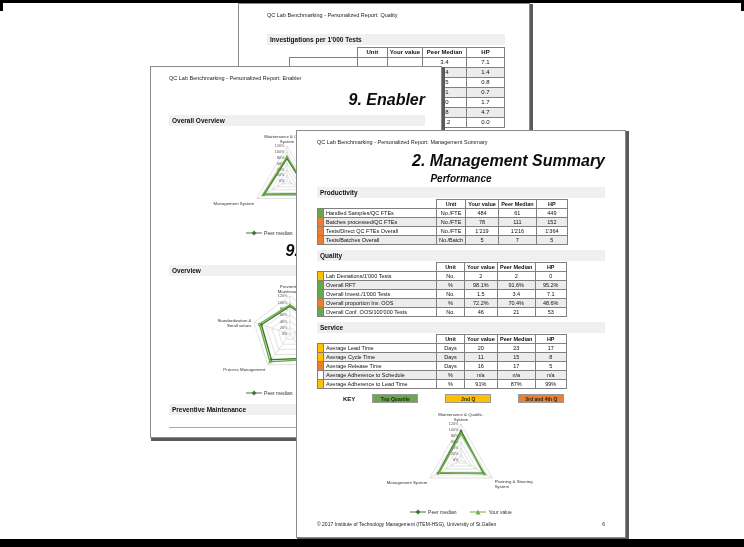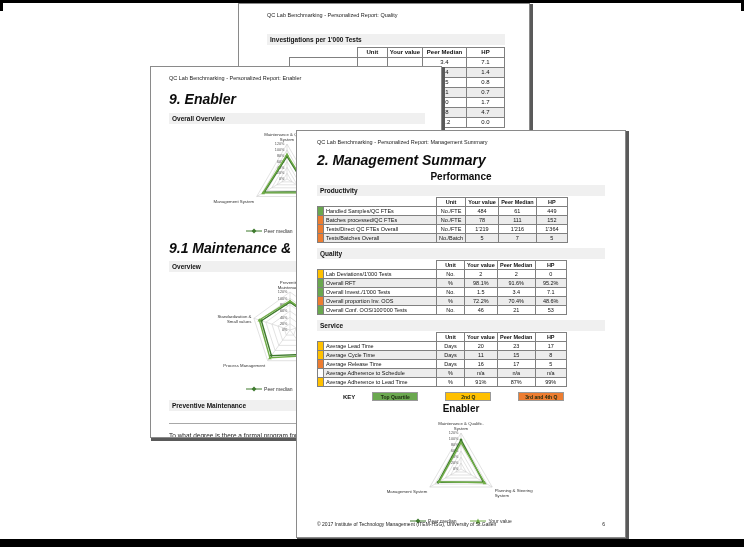--- a/index.html
+++ b/index.html
@@ -11,22 +11,22 @@
   .corner-r{position:absolute;top:0;right:0;width:3px;height:11px;background:#000;z-index:30;}
 
   .page{position:absolute;background:#fff;border:1px solid #8a8a8a;box-sizing:border-box;
         box-shadow:2px 2px 0 1px #5a5a5a;overflow:hidden;}
   .page-quality{left:238px;top:3px;width:292px;height:246px;z-index:1;padding:8px 24px 0 28px;}
   .page-enabler{left:150px;top:66px;width:292px;height:372px;z-index:2;padding:8px 16px 0 18px;}
   .page-summary{left:296px;top:130px;width:330px;height:408px;z-index:3;padding:8px 20px 0 20px;}
 
   .pheader{font-size:5.5px;color:#222;}
   .secbar{background:#f0f0f0;font-weight:bold;font-size:6.5px;color:#111;padding:2px 3px;line-height:7px;}
-  .big-title{font-size:14px;font-weight:bold;font-style:italic;text-align:left;color:#0d0d0d;}
-  .mid-title{font-size:10px;font-weight:bold;text-align:center;color:#0d0d0d;}
+  .big-title{font-size:16px;font-weight:bold;font-style:italic;text-align:right;color:#0d0d0d;}
+  .mid-title{font-size:10px;font-weight:bold;font-style:italic;text-align:center;color:#0d0d0d;}
 
   table.tbl{border-collapse:collapse;font-size:5.5px;color:#111;table-layout:fixed;}
   .tbl th,.tbl td{border:1px solid #808080;padding:0 2px;height:8px;line-height:8px;overflow:hidden;white-space:nowrap;}
   .tbl th{font-weight:bold;text-align:center;background:#fff;}
   .tbl td.noborder{border:none;background:transparent;}
   .tbl td.c{text-align:center;}
   .tbl td.colorcell{padding:0;}
   .tbl tbody tr:nth-child(even) td:not(.colorcell){background:#ececec;}
   table.back{font-size:6px;margin-left:22px;margin-top:2px;}
   .back th,.back td{height:9px;line-height:9px;}
@@ -432,21 +432,20 @@
 
     <div class="key-row">
       <span class="key-label">KEY</span>
       <span style="display:flex;gap:27px;" id="key-items">
           <span class="key-item" style="background: rgb(106, 168, 79);">Top Quartile</span>
           <span class="key-item" style="background: rgb(255, 192, 0);">2nd Q</span>
           <span class="key-item" style="background: rgb(237, 125, 49);">3rd and 4th Q</span>
         </span>
     </div>
 
-    <div class="mid-title" style="margin-top:2px;">Enabler</div>
     <div class="chart-wrap">
       <svg id="enabler-radar" width="250" height="100" viewBox="0 0 250 100">
           <polygon points="125.0,49.0 130.2,58.0 119.8,58.0" fill="none" stroke="#cfcfcf" stroke-width="0.6"></polygon>
           <polygon points="125.0,43.0 135.4,61.0 114.6,61.0" fill="none" stroke="#cfcfcf" stroke-width="0.6"></polygon>
           <polygon points="125.0,37.0 140.6,64.0 109.4,64.0" fill="none" stroke="#cfcfcf" stroke-width="0.6"></polygon>
           <polygon points="125.0,31.0 145.8,67.0 104.2,67.0" fill="none" stroke="#cfcfcf" stroke-width="0.6"></polygon>
           <polygon points="125.0,25.0 151.0,70.0 99.0,70.0" fill="none" stroke="#cfcfcf" stroke-width="0.6"></polygon>
           <polygon points="125.0,19.0 156.2,73.0 93.8,73.0" fill="none" stroke="#cfcfcf" stroke-width="0.6"></polygon>
           <line x1="125" y1="55" x2="125" y2="19" stroke="#cfcfcf" stroke-width="0.6"></line>
           <line x1="125" y1="55" x2="156.1769145362398" y2="73" stroke="#cfcfcf" stroke-width="0.6"></line>

